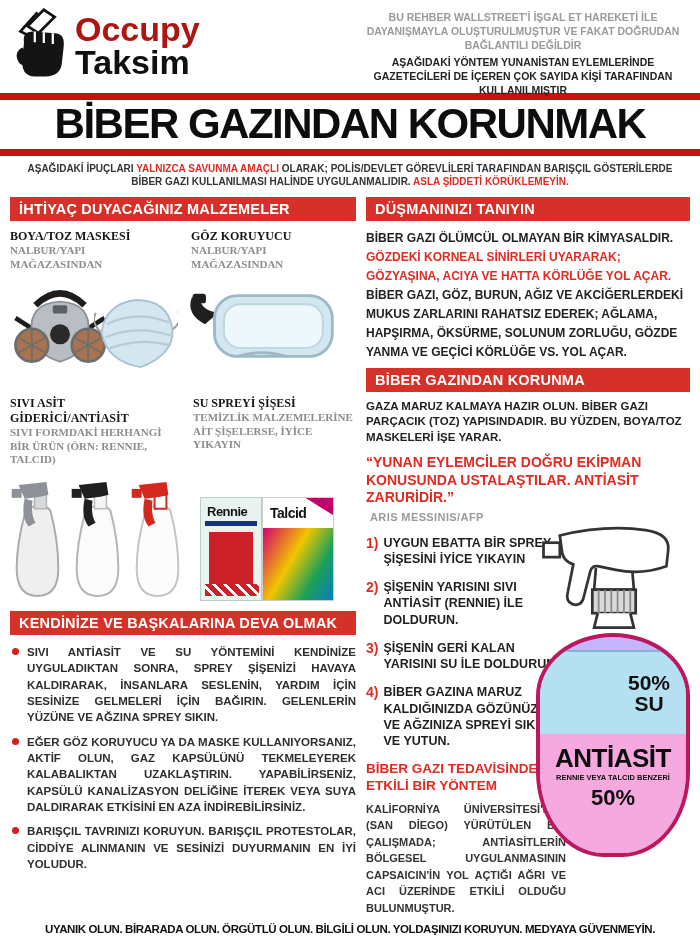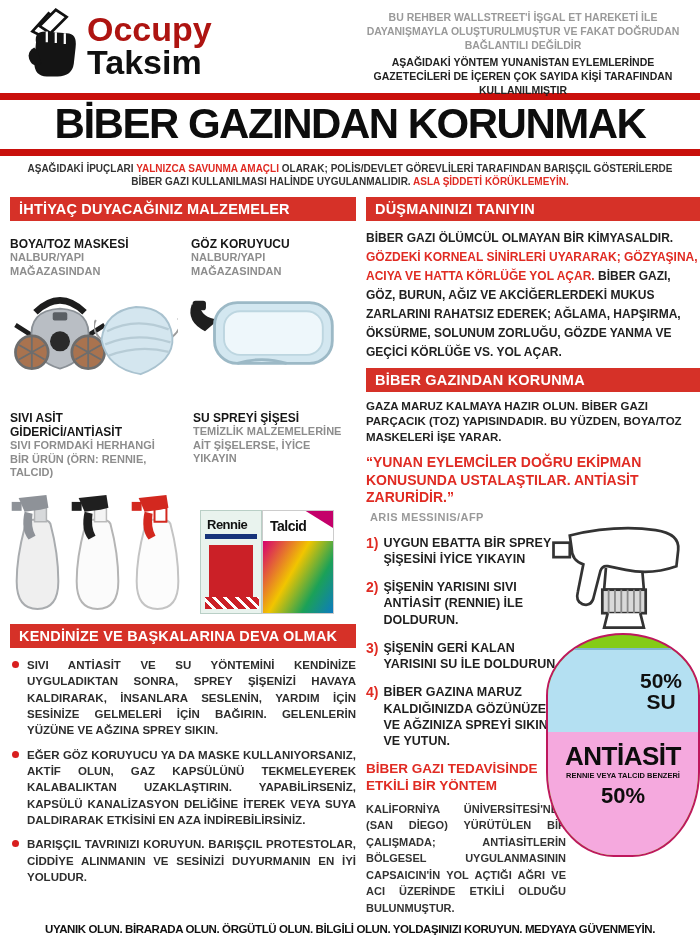--- a/index.html
+++ b/index.html
@@ -1,46 +1,46 @@
 <!DOCTYPE html>
 <html><head>
 <meta charset="utf-8">
 <style>
   * { margin:0; padding:0; box-sizing:border-box; }
   html,body { background:#ffffff; }
   body { width:700px; font-family:"Liberation Sans", sans-serif; }
   .poster { width:700px; height:950px; background:#fff; overflow:hidden; position:relative; }
 
   
-  .header { display:flex; justify-content:space-between; padding:7px 12px 2px 27px; height:92px; }
+  .header { display:flex; justify-content:space-between; padding:7px 12px 2px 15px; height:92px; }
   .logo { display:flex; gap:6px; align-items:flex-start; }
   .logo-text { line-height:0.98; padding-top:6px; }
   .logo-occupy { display:block; color:#ae1411; font-size:34px; font-weight:bold; }
   .logo-taksim { display:block; color:#101010; font-size:34px; font-weight:bold; }
   .disclaimer { width:330px; text-align:center; font-size:10.5px; font-weight:bold; line-height:1.35; padding-top:3px; }
   .disc-gray { color:#9a9a9a; }
   .disc-black { color:#222; margin-top:2px; }
 
   .redbar { height:7px; background:#c9100c; }
   .bar-top { margin:1px 0 0 0; }
   .bar-under-title { margin:3px 0 0 0; }
 
   .main-title { text-align:center; font-size:42px; font-weight:bold; color:#0d0d0d; letter-spacing:-1.5px; line-height:1.04; padding-top:2px; white-space:nowrap; }
 
   .intro { text-align:center; font-size:10px; font-weight:bold; color:#333; line-height:1.38; padding:6px 16px 4px 16px; }
   .red-text { color:#e02b23; }
 
   
-  .columns { display:flex; gap:10px; padding:4px 0 0 10px; align-items:flex-start; }
+  .columns { display:flex; gap:10px; padding:4px 10px 0 10px; align-items:flex-start; }
   .col-left { width:346px; }
   .col-right { width:334px; }
 
   .banner { background:#d63128; color:#fff; font-weight:bold; font-size:14.5px; padding:4px 9px; letter-spacing:.2px; }
 
-  .mat-grid { display:flex; gap:18px; margin-top:16px; }
+  .mat-grid { display:flex; gap:18px; margin-top:8px;font-family:Liberation Serif, serif; }
   .mat-item { }
   .mat-item.w1 { width:168px; }
   .mat-item.w2 { width:170px; }
   .mat-title { font-size:12px; color:#161616; font-weight:bold; }
   .mat-sub { font-size:11px; color:#8d8d8d; font-weight:bold; line-height:1.25; }
 
   .img-row1 { display:flex; align-items:flex-start; margin-top:4px; height:112px; }
   .mask-pair { display:flex; align-items:flex-end; width:176px; }
   .dust { margin-left:-16px; }
   .goggles-wrap { padding-top:10px; }
@@ -74,22 +74,22 @@
 
   .steps-area { position:relative; min-height:352px; }
   .steps { list-style:none; width:192px; }
   .step { display:flex; gap:5px; margin-bottom:12px; }
   .step-num { color:#e02b23; font-weight:bold; font-size:14px; flex:0 0 auto; }
   .step-text { font-size:12.5px; font-weight:bold; color:#1f1f1f; line-height:1.3; }
   .treatment-h { color:#e02b23; font-size:13.5px; font-weight:bold; width:200px; line-height:1.2; margin:4px 0 7px 0; }
   .treatment-t { font-size:11px; font-weight:bold; color:#333; width:200px; line-height:1.5; text-align:justify; }
 
   .big-bottle { position:absolute; top:-14px; right:-4px; width:160px; }
-  .bottle-body { width:154px; height:224px; margin:-14px 0 0 2px; border:2px solid #be185d;
-      border-radius:50% 50% 44% 44% / 28% 28% 38% 38%; overflow:hidden; background:#84cc16; position:relative; }
+  .bottle-body { width:154px; height:224px; margin:-14px 0 0 2px; border:4px solid #be185d;
+      border-radius:50% 50% 44% 44% / 28% 28% 38% 38%; overflow:hidden; background:#c4b5fd; position:relative; }
   .water { margin-top:13px; height:84px; background:#b4e0f2; border-top:2px solid #7fb7cf; position:relative; }
   .water-label { position:absolute; right:16px; top:20px; text-align:center; font-weight:bold; color:#101010; line-height:1.02; }
   .water-pct { font-size:21px; display:block; }
   .water-su { font-size:21px; display:block; }
   .antacid { height:125px; background:#f5a9de; text-align:center; color:#0d0d0d; }
   .antacid-name { font-size:26px; font-weight:bold; letter-spacing:-0.5px; padding-top:9px; }
   .antacid-sub { font-size:7.5px; font-weight:bold; margin-top:-1px; }
   .antacid-pct { font-size:22px; font-weight:bold; margin-top:3px; }
 
   

